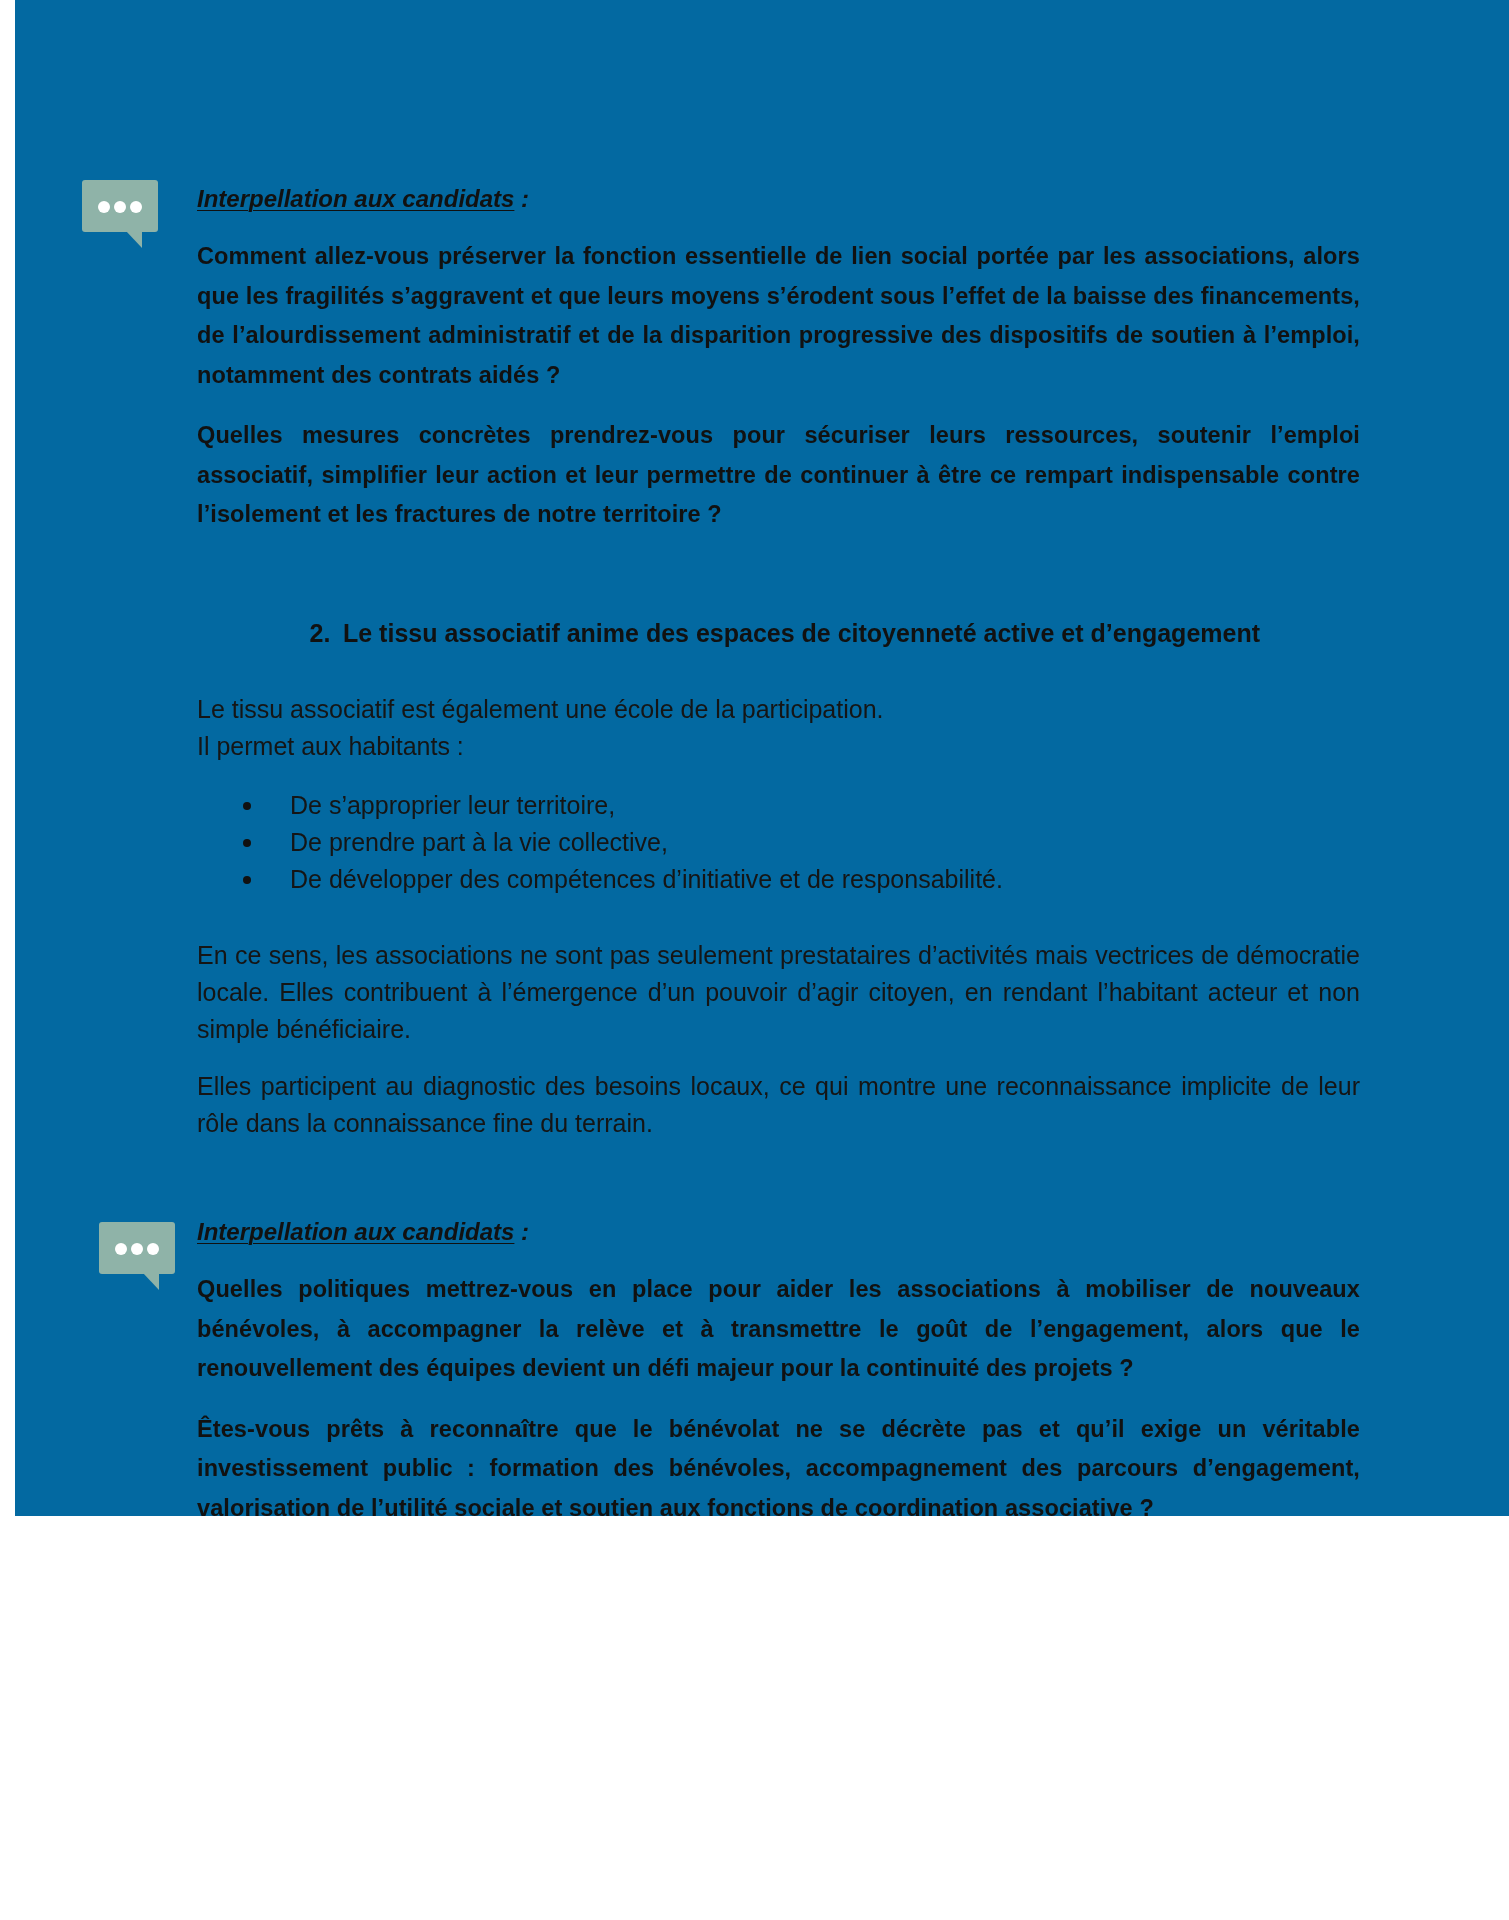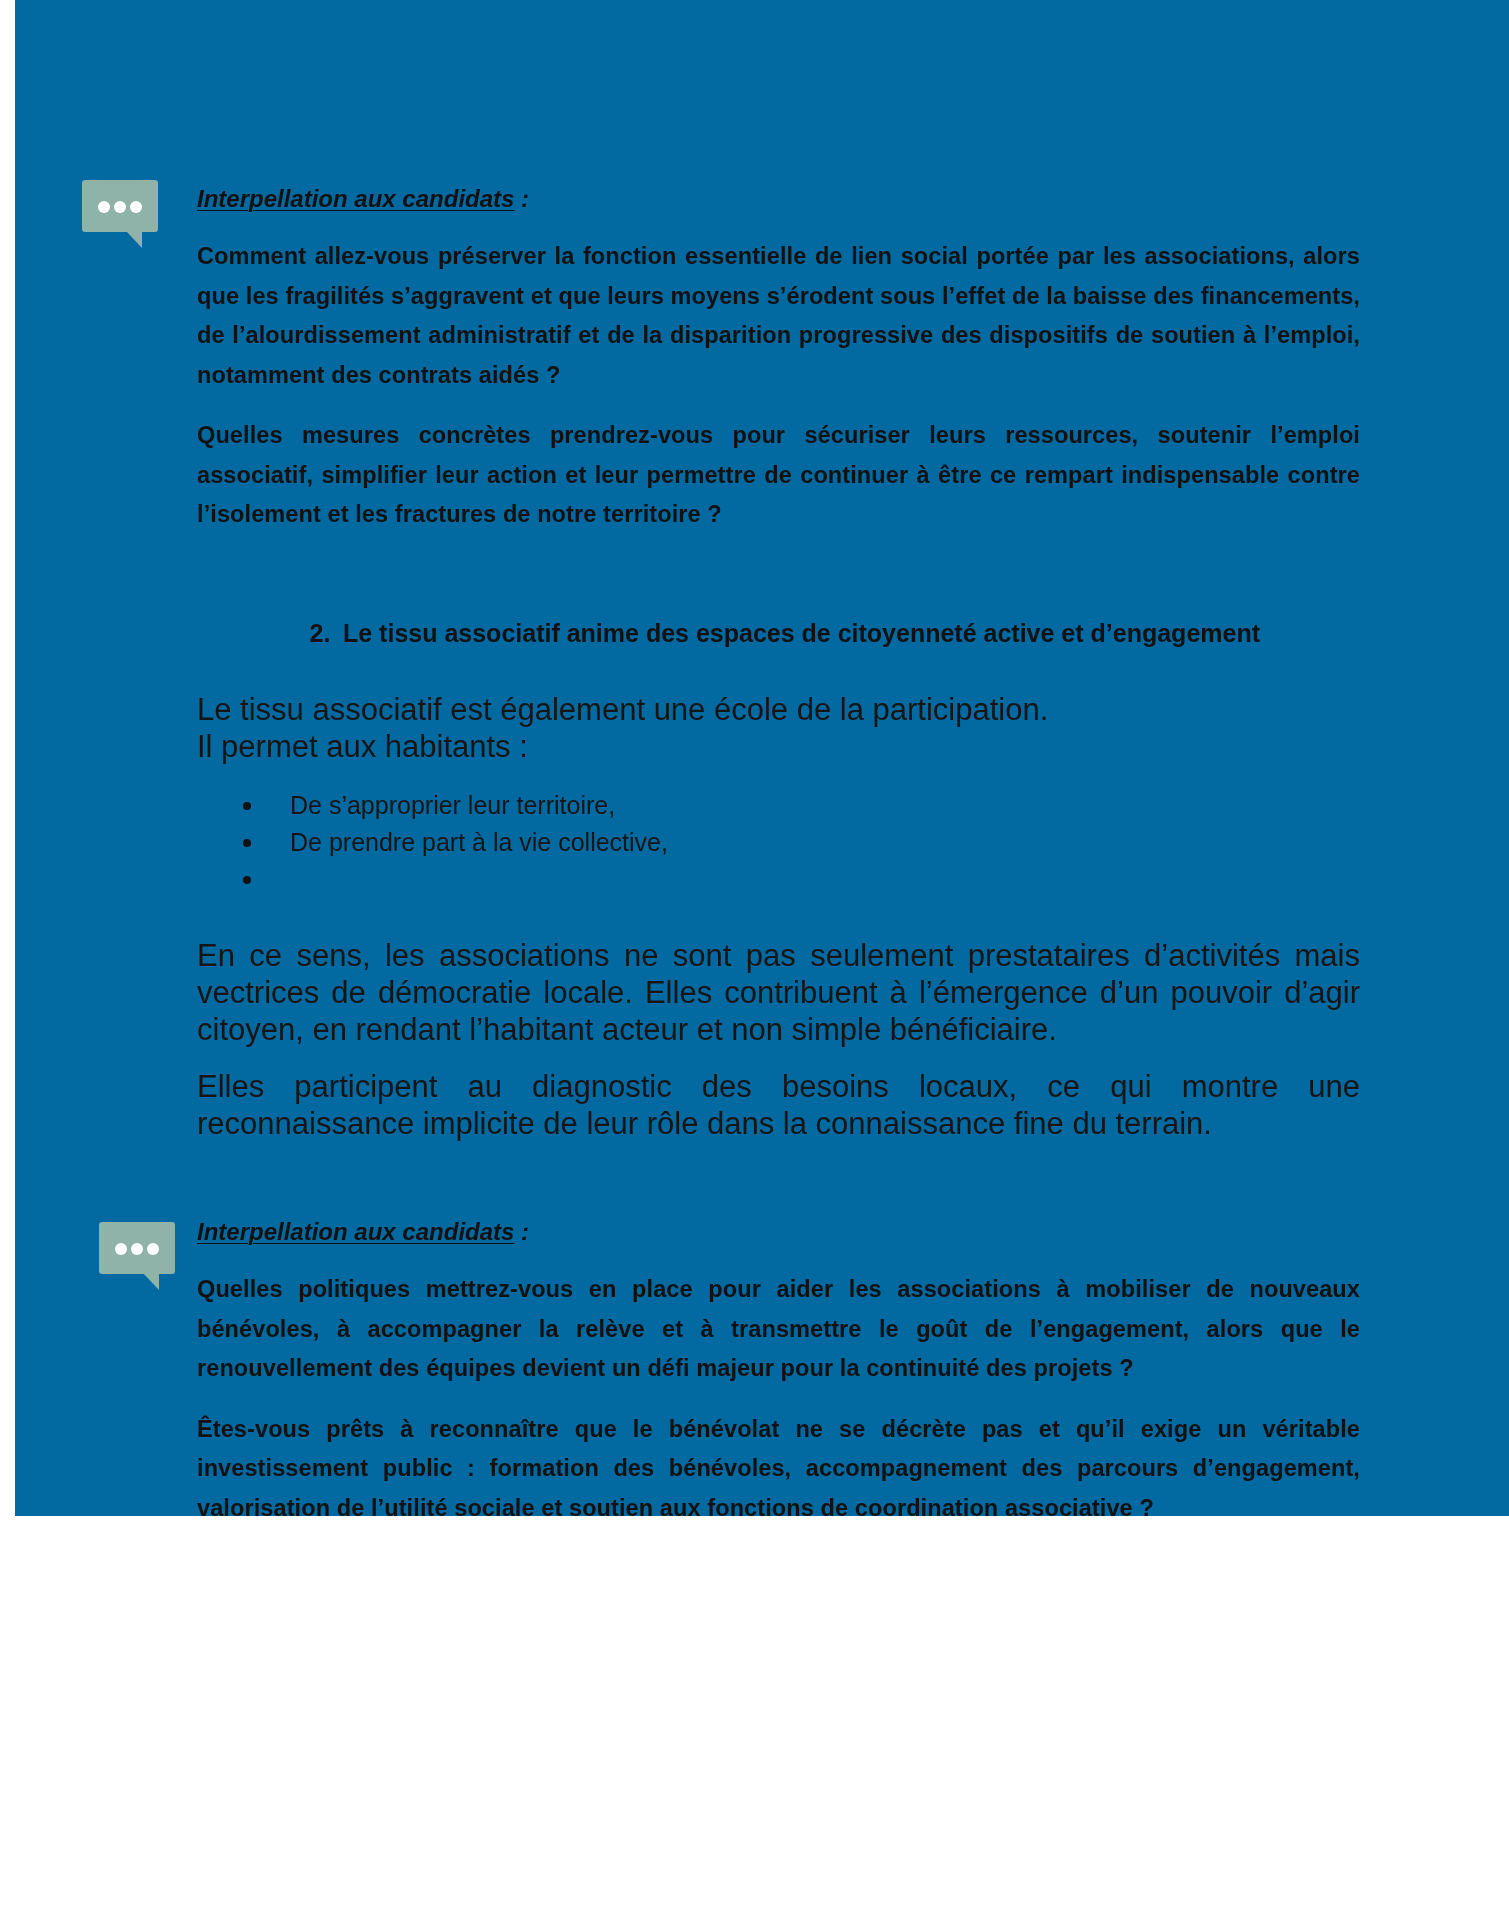--- a/index.html
+++ b/index.html
@@ -12,21 +12,21 @@
   .block { position: absolute; left: 182px; width: 1163px; }
 
   .interp-title { font-weight: bold; font-style: italic; font-size: 24px; line-height: 32px; }
   .interp-title .u { text-decoration: underline; text-decoration-thickness: 1px; text-underline-offset: 3px; }
 
   .q { font-weight: bold; font-size: 23.5px; line-height: 39.5px; text-align: justify; margin: 0; letter-spacing: 0.1px; }
 
   .heading { font-weight: bold; font-size: 25px; line-height: 32px; }
   .heading .num { display: inline-block; width: 46px; }
 
-  .body-text { font-size: 31px; line-height: 37px; margin: 0; text-align: justify; color: #151515; }
+  .body-text { font-size: 25px; line-height: 37px; margin: 0; text-align: justify; color: #151515; }
 
   .bullets { list-style: none; margin: 0; padding: 0; }
   .bullets li { position: relative; padding-left: 93px; font-size: 25px; line-height: 37px; color: #151515; }
   .bullets li .dot { position: absolute; left: 46px; top: 15px; width: 8px; height: 8px; border-radius: 50%; background: #111; }
 </style>
 </head>
 <body>
 
 <div class="page">
 
@@ -56,21 +56,21 @@
 
   <div class="block" style="top:691px;">
     <p class="body-text">Le tissu associatif est également une école de la participation.</p>
     <p class="body-text">Il permet aux habitants :</p>
   </div>
 
   <div class="block" style="top:787px;">
     <ul class="bullets">
       <li><span class="dot"></span><span>De s’approprier leur territoire,</span></li>
       <li><span class="dot"></span><span>De prendre part à la vie collective,</span></li>
-      <li><span class="dot"></span></li>
+      <li><span class="dot"></span><span>De développer des compétences d’initiative et de responsabilité.</span></li>
     </ul>
   </div>
 
   <div class="block" style="top:937px;">
     <p class="body-text">En ce sens, les associations ne sont pas seulement prestataires d’activités mais vectrices de démocratie locale. Elles contribuent à l’émergence d’un pouvoir d’agir citoyen, en rendant l’habitant acteur et non simple bénéficiaire.</p>
     <p class="body-text" style="margin-top:20px;">Elles participent au diagnostic des besoins locaux, ce qui montre une reconnaissance implicite de leur rôle dans la connaissance fine du terrain.</p>
   </div>
 
   <div class="bubble" style="left:84px; top:1222px;">
     <svg width="76" height="70" viewBox="0 0 76 70">

